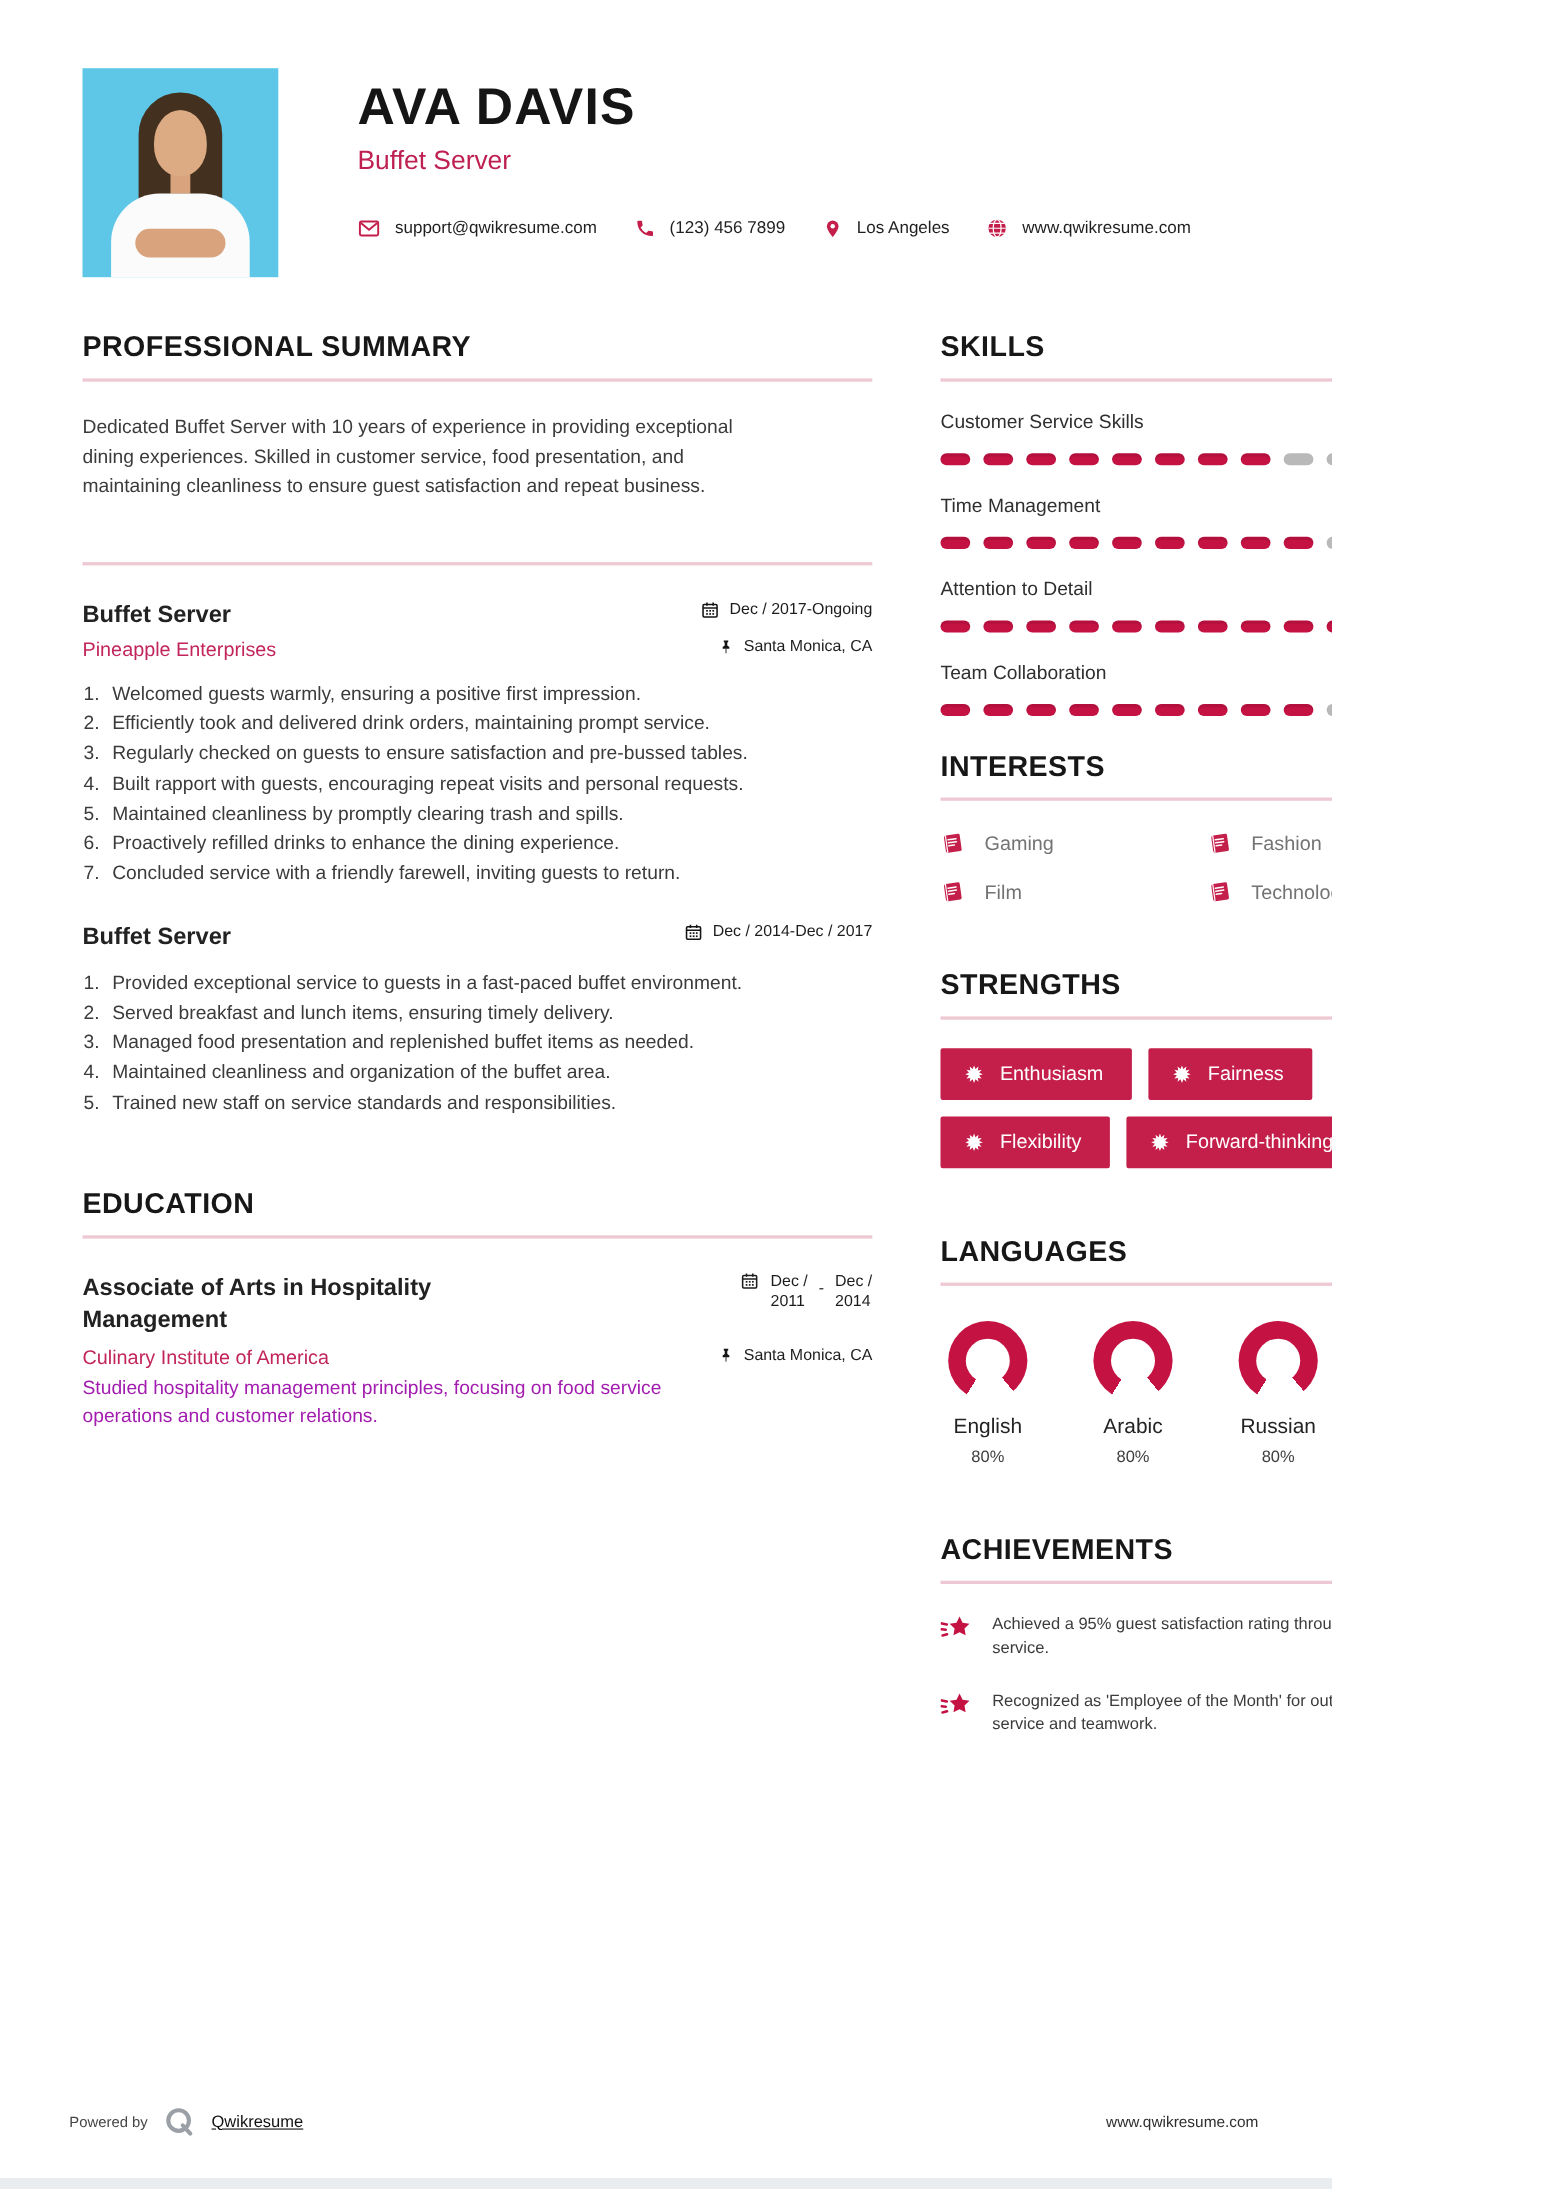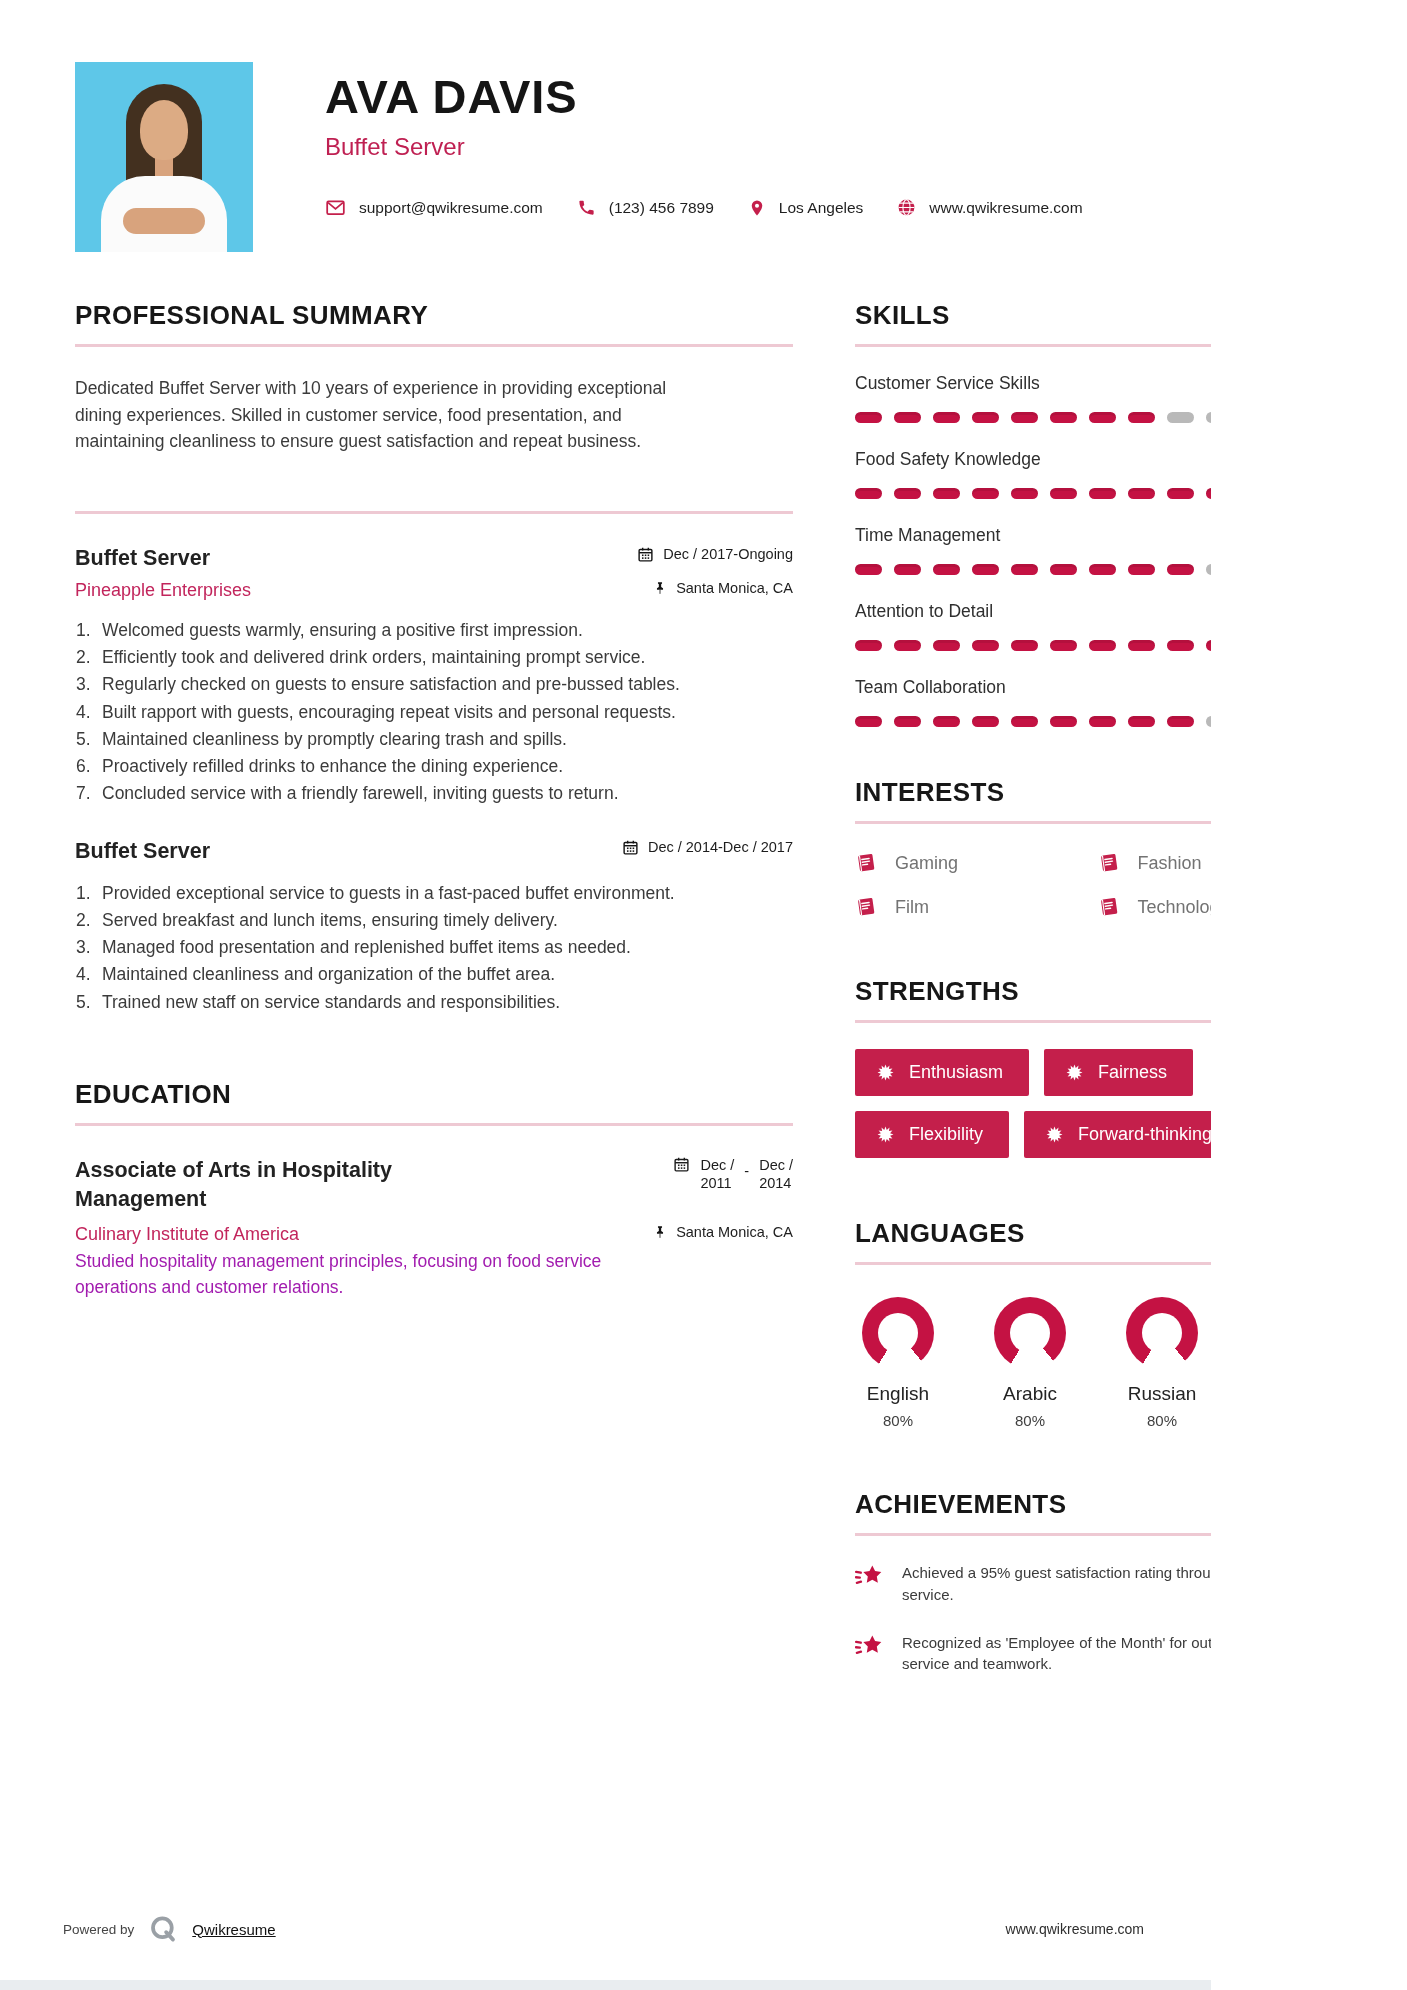--- a/index.html
+++ b/index.html
@@ -57,21 +57,21 @@
   .edu-desc{margin-top:3px;max-width:600px;font-size:17.5px;line-height:1.5;color:#a21caf;}
 
   
   .skill{margin-top:26px;}
   .skill-label{font-size:17.5px;color:#2f2f2f;}
   .dashbar{display:flex;gap:12px;margin-top:18px;}
   .dash{width:27px;height:11px;border-radius:6px;background:#b9b9b9;}
   .dash.on{background:#c41243;box-shadow:inset 0 3px 0 rgba(0,0,0,.08);}
 
   
-  .interests-wrap{margin-top:52px;}
+  .interests-wrap{margin-top:32px;}
   .int-grid{display:grid;grid-template-columns:1fr 1fr;row-gap:22px;margin-top:28px;}
   .int-item{display:flex;align-items:center;gap:17px;font-size:18px;color:#737373;}
   .int-item .iicon{display:inline-flex;color:#c41f4b;}
 
   
   .strengths-wrap{margin-top:60px;}
   .str-flex{display:flex;flex-wrap:wrap;gap:15px;margin-top:26px;}
   .str-btn{display:flex;align-items:center;gap:15px;background:#c41f4b;color:#fff;
            font-size:18px;padding:13px 26px 13px 22px;border-radius:2px;border:none;
            font-family:inherit;cursor:default;}
@@ -314,35 +314,20 @@
                 <span class="dash on"></span>
                 <span class="dash on"></span>
                 <span class="dash on"></span>
                 <span class="dash on"></span>
                 <span class="dash on"></span>
                 <span class="dash"></span>
                 <span class="dash"></span>
               </div>
   </div>
             <div class="skill">
-    <div class="skill-label">Food Safety Knowledge</div>
-    <div class="dashbar">
-                <span class="dash on"></span>
-                <span class="dash on"></span>
-                <span class="dash on"></span>
-                <span class="dash on"></span>
-                <span class="dash on"></span>
-                <span class="dash on"></span>
-                <span class="dash on"></span>
-                <span class="dash on"></span>
-                <span class="dash on"></span>
-                <span class="dash on"></span>
-              </div>
-  </div>
-            <div class="skill">
     <div class="skill-label">Time Management</div>
     <div class="dashbar">
                 <span class="dash on"></span>
                 <span class="dash on"></span>
                 <span class="dash on"></span>
                 <span class="dash on"></span>
                 <span class="dash on"></span>
                 <span class="dash on"></span>
                 <span class="dash on"></span>
                 <span class="dash on"></span>

